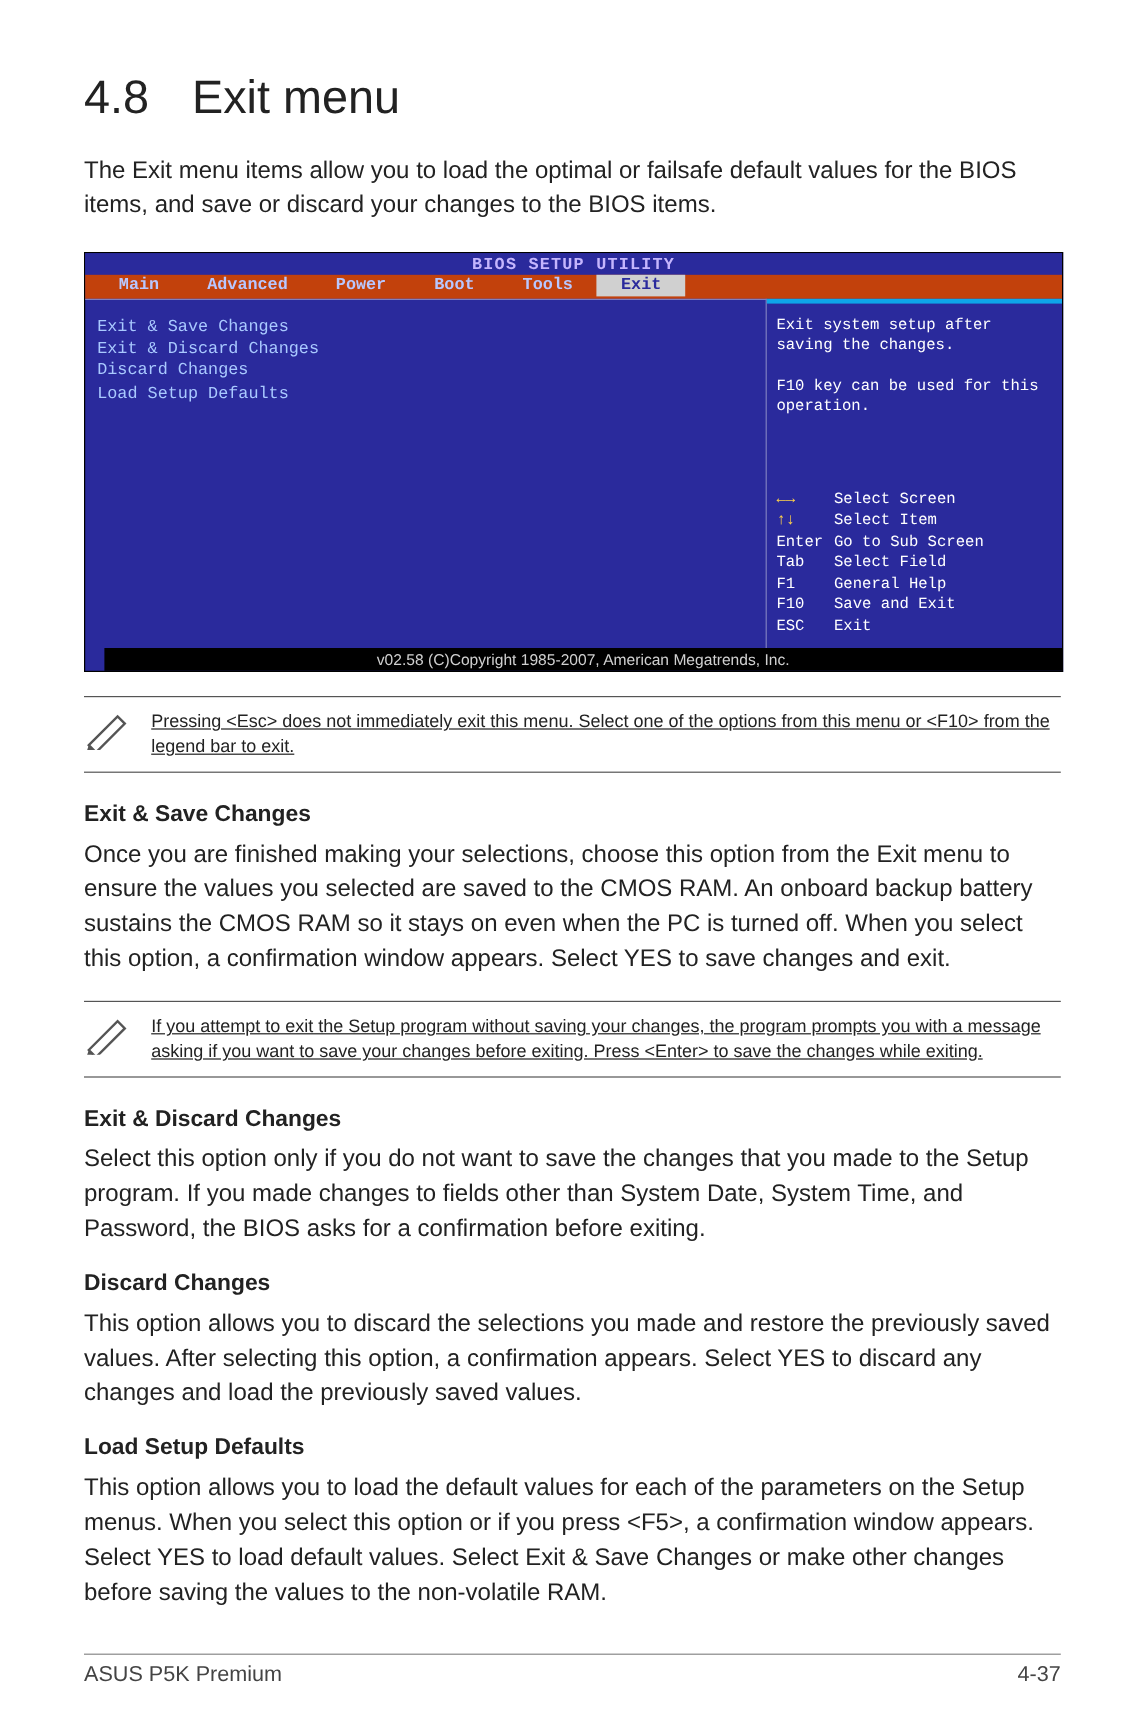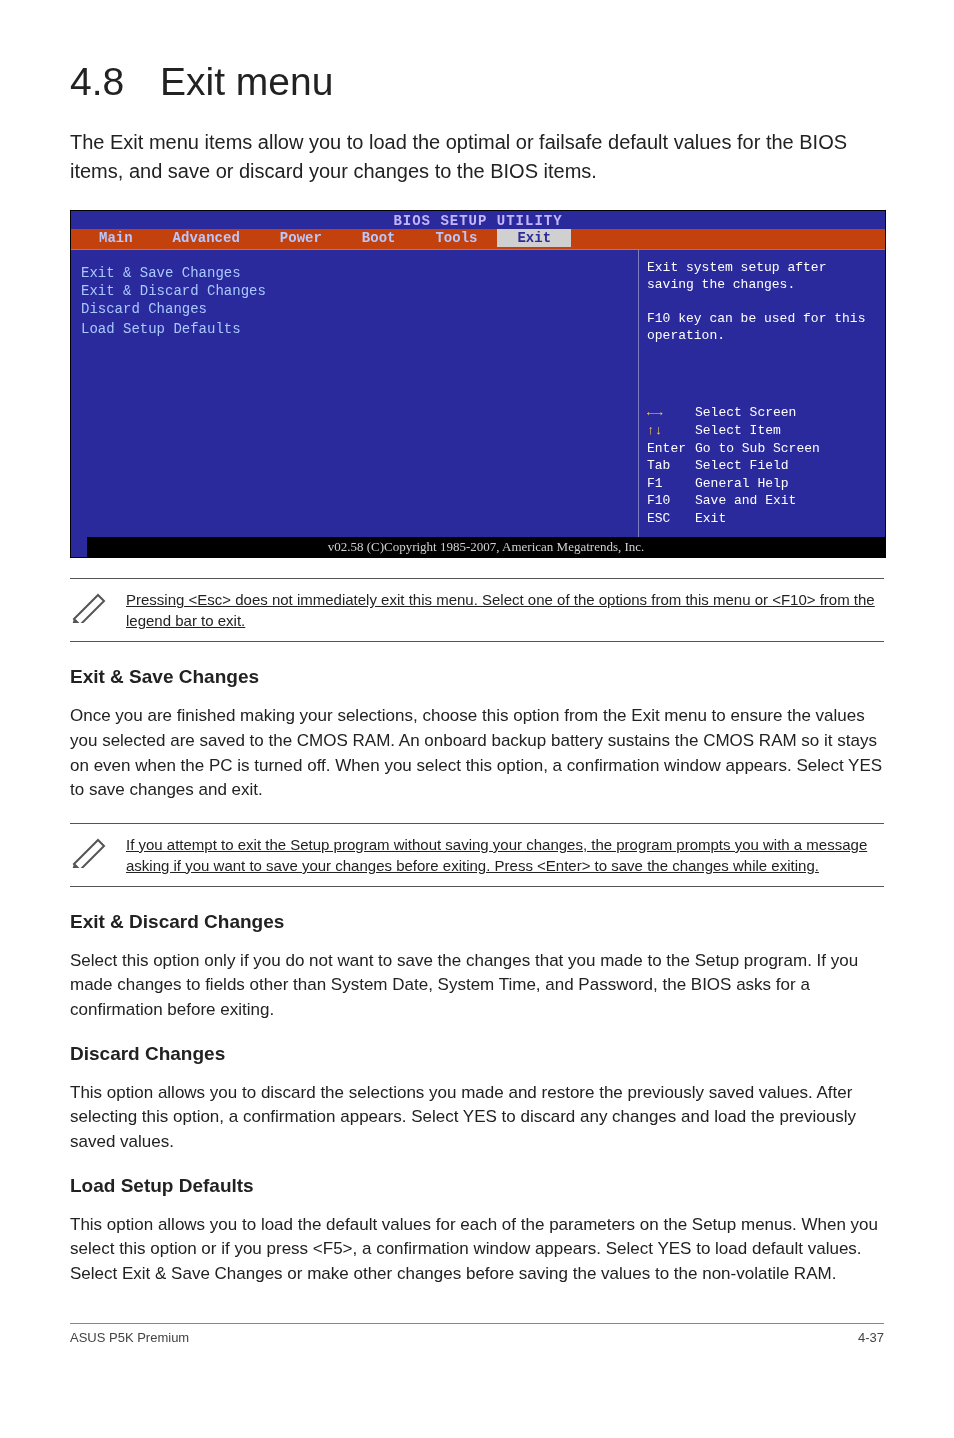--- a/index.html
+++ b/index.html
@@ -64,35 +64,35 @@
   .bios-left {
     flex: 1;
     padding: 14px 10px;
     border-top: 1px solid #7e7ec0;
     border-right: 1px solid #7e7ec0;
     color: #a9c9ff;
   }
   .bios-left .item { padding: 1px 0; }
   .bios-right {
     width: 230px;
-    border-top: 1px solid #0ea5e9;
+    border-top: 4px solid #0ea5e9;
     padding: 10px 8px;
     color: #fff;
     font-size: 13px;
   }
   .bios-right .help-top { color:#fff; margin-bottom: 60px; line-height:1.3;}
   .bios-right .keys { color:#fff; font-size:13px; line-height:1.35;}
   .bios-right .keys .row { display:flex; }
   .bios-right .keys .key { width:48px; display:inline-block; color:#fff; }
   .bios-right .keys .arrow { color:#ffd24a; }
   .bios-footer {
     background: #000;
     color: #d0d0d0;
     text-align: center;
-    font-family: Liberation Serif, serif;
+    font-family: Liberation Sans, sans-serif;
     font-size: 13px;
     padding: 2px 6px;
     margin-left: 16px;
   }
 
   .note {
     display:flex;
     gap: 16px;
     border-top: 1px solid #555;
     border-bottom: 1px solid #555;
@@ -103,30 +103,30 @@
   }
   .note svg { flex-shrink:0; margin-top:2px;}
   .note .text { flex:1;text-decoration:underline; }
 
   h2.sub {
     font-size: 19px;
     font-weight: bold;
     margin: 0 0 8px 0;
   }
   p.body {
-    font-size: 17px;
+    font-size: 20px;
     line-height: 1.45;
-    margin: 16px 0 20px 0;
+    margin: 0 0 20px 0;
   }
   .footer {
     border-top: 1px solid #888;
     padding-top: 6px;
     display:flex;
     justify-content: space-between;
-    font-size: 13px;
+    font-size: 18px;
     color:#444;
     margin-top: 36px;
   }
 </style>
 </head>
 <body>
 
 <div class="page">
 
   <h1 class="section-title">

